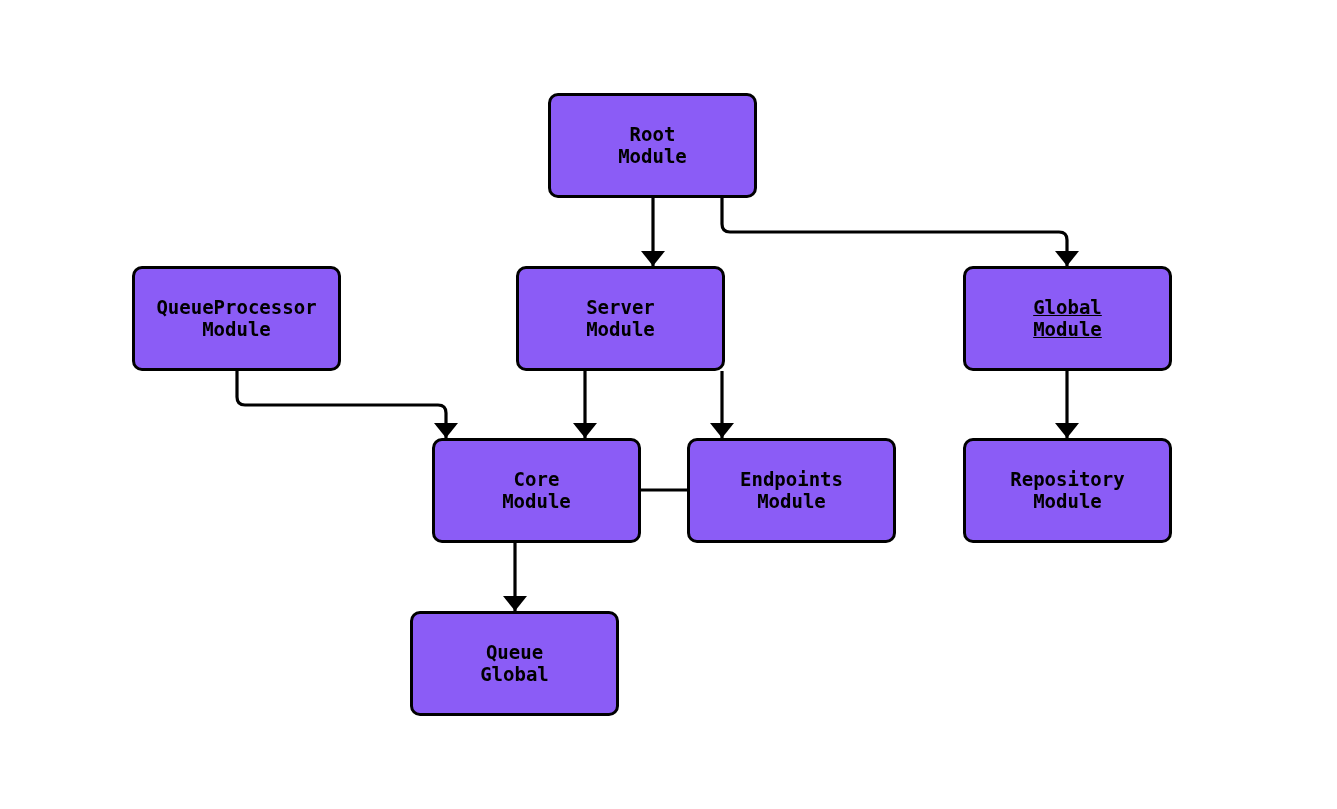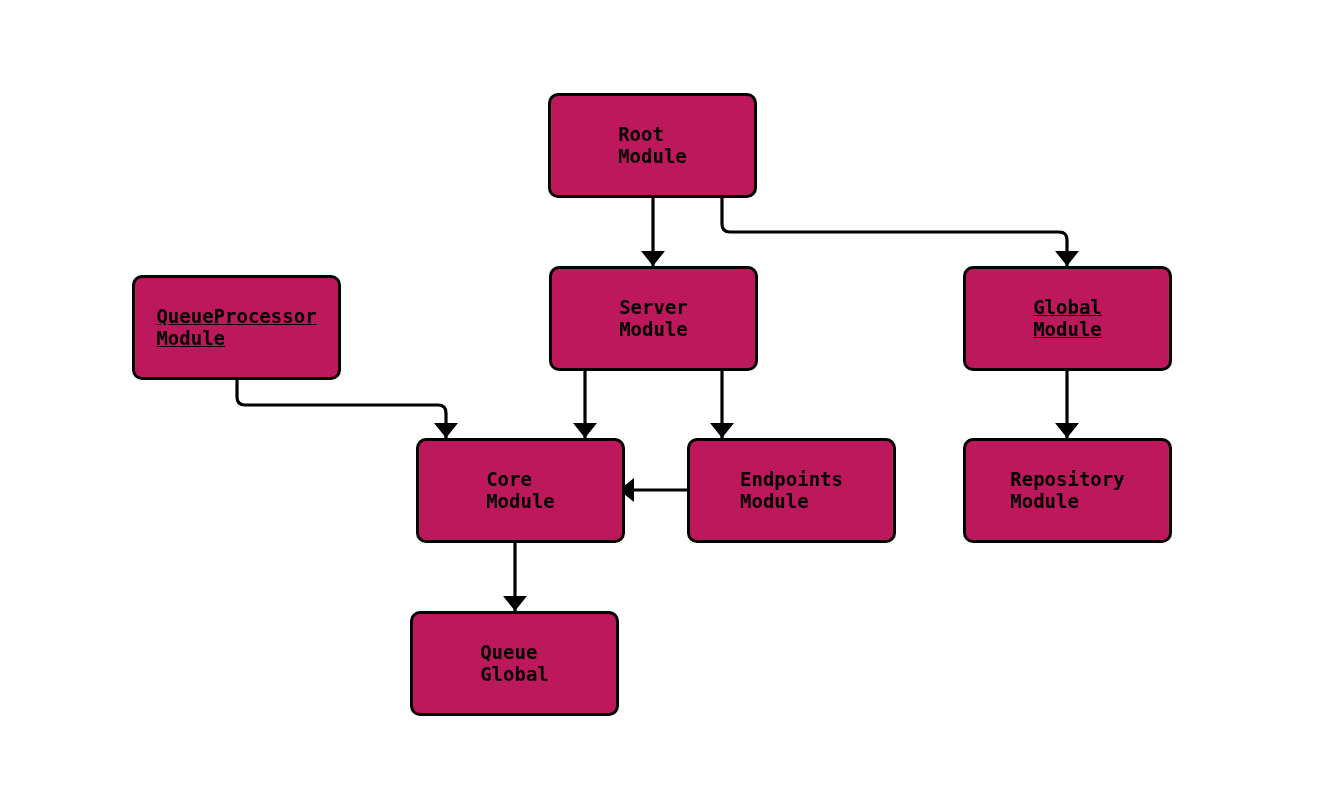--- a/index.html
+++ b/index.html
@@ -25,38 +25,39 @@
   .edge {
     stroke: #000000;
     stroke-width: 3.2;
     fill: none;
   }
   .node {
     position: absolute;
     width: 209px;
     height: 105px;
     box-sizing: border-box;
-    background: #be185d;
+    background: #8b5cf6;
     border: 3.2px solid #000000;
     border-radius: 10px;
     display: flex;
     align-items: center;
     justify-content: center;
+    text-align: center;
     font-weight: 700;
     font-size: 19px;
     line-height: 1.15;
     color: #000000;
     white-space: pre-line;
   }
   
   #node-root            { left: 548px; top:  93px; }
-  #node-queueprocessor  { left: 132px; top: 275px; text-decoration: underline; }
-  #node-server          { left: 549px; top: 266px; }
+  #node-queueprocessor  { left: 132px; top: 266px; }
+  #node-server          { left: 516px; top: 266px; }
   #node-global          { left: 963px; top: 266px; text-decoration: underline; }
-  #node-core            { left: 416px; top: 438px; }
+  #node-core            { left: 432px; top: 438px; }
   #node-endpoints       { left: 687px; top: 438px; }
   #node-repository      { left: 963px; top: 438px; }
   #node-queue           { left: 410px; top: 611px; }
 </style>
 </head>
 <body>
 
 <div id="canvas">
 
   <svg id="edges-layer" viewBox="0 0 1337 809" xmlns="http://www.w3.org/2000/svg">

